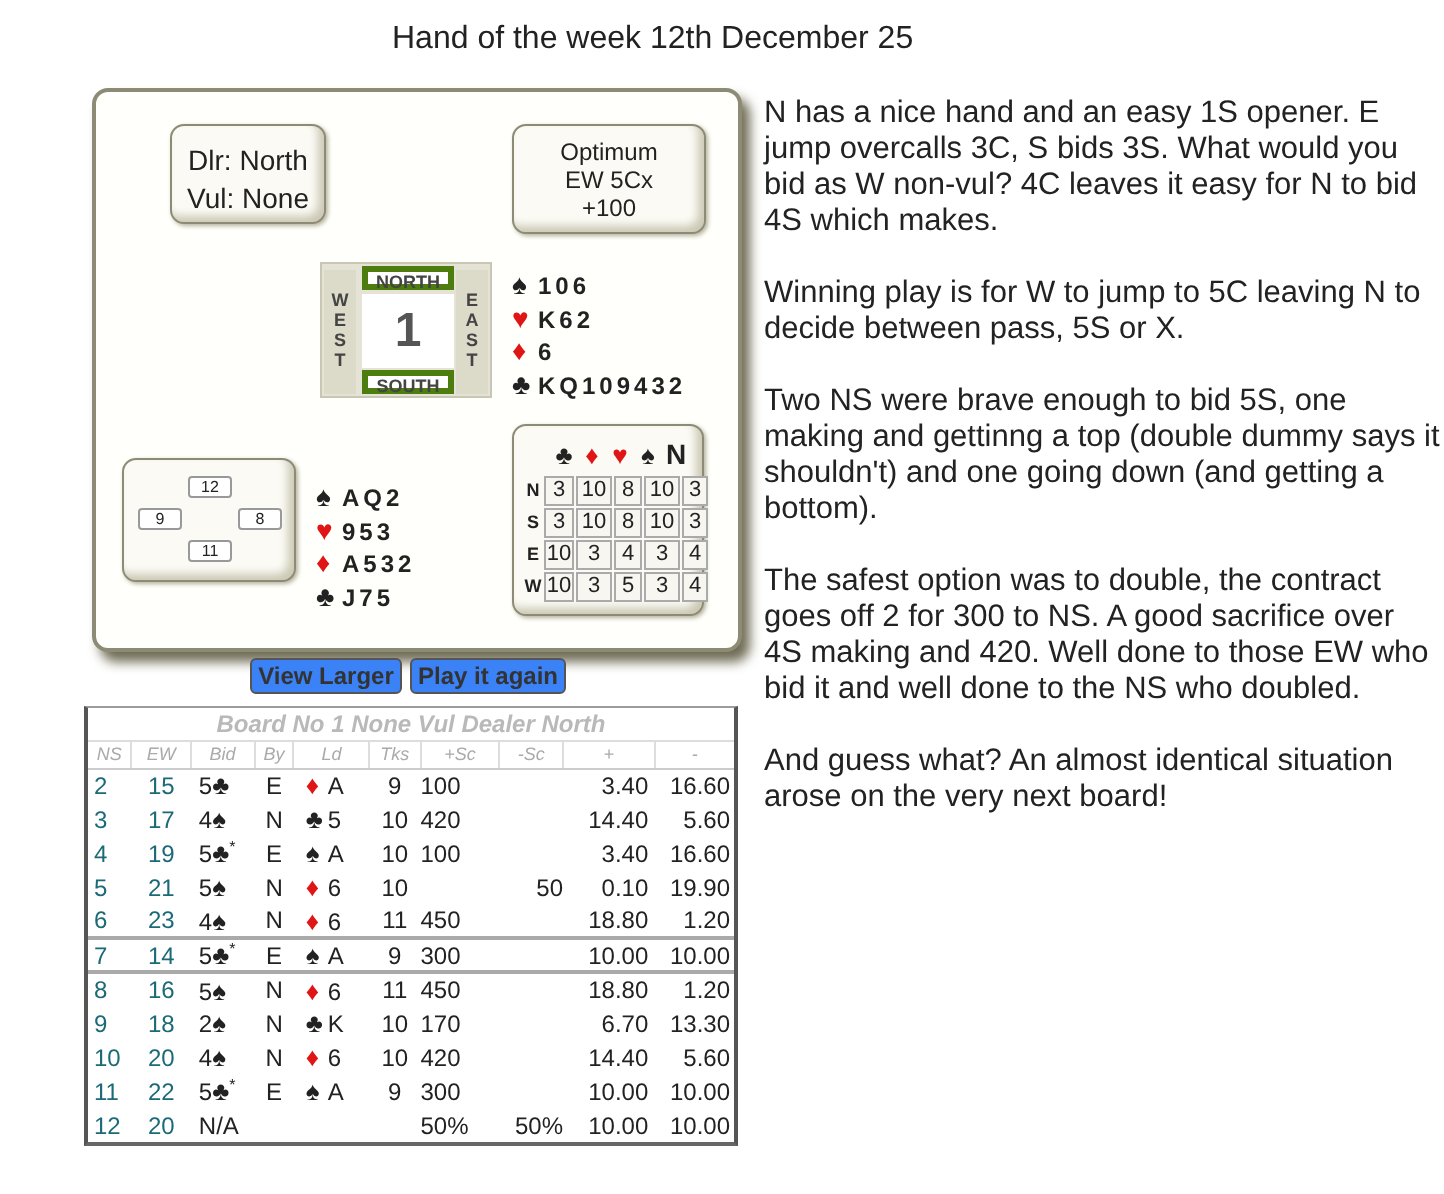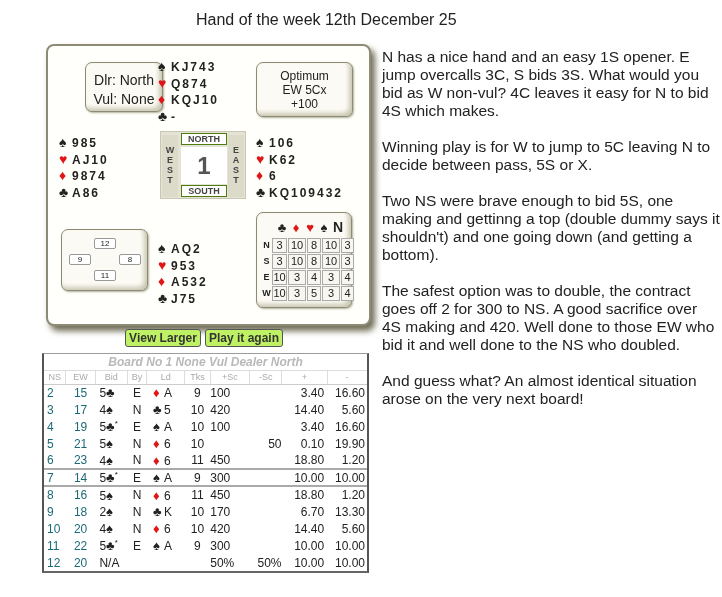--- a/index.html
+++ b/index.html
@@ -35,21 +35,21 @@
     .red { color: #e01515; }
     .blk { color: #222; }
     .hand-north { left: 110px; top: 12px; }
     .hand-west { left: 11px; top: 88px; }
     .hand-east { left: 208px; top: 88px; }
     .hand-south { left: 110px; top: 194px; }
 
     
     .compass { position: absolute; left: 112px; top: 85px; width: 86px; height: 68px; background: #e5e3d6; border: 1px solid #c9c7b4; }
     .compass .nlabel, .compass .slabel {
-      position: absolute; left: 20px; width: 46px; height: 12px; background: #fff; border: 1px solid #4d7c0f;
+      position: absolute; left: 20px; width: 46px; height: 12px; background: #fff; border: 3px solid #4d7c0f;
       font-size: 9px; font-weight: bold; text-align: center; line-height: 11px; color: #444;
     }
     .compass .nlabel { top: 1px; }
     .compass .slabel { bottom: 1px; }
     .compass .wlabel, .compass .elabel {
       position: absolute; top: 3px; width: 16px; height: 62px;
       font-size: 9px; font-weight: bold; color: #444; text-align: center; line-height: 10px; padding-top: 10px;
       background: #dcdac9;
     }
     .compass .wlabel { left: 1px; }
@@ -67,30 +67,30 @@
     .dd-head { position: absolute; top: 6px; left: 18px; font-size: 13px; white-space: nowrap; }
     .dd-head span { display: inline-block; width: 14px; text-align: center; }
     .dd-head .nt { font-weight: bold; font-size: 14px; color: #222; }
     .dd-grid { position: absolute; left: 4px; top: 24px; }
     .dd-row { display: flex; align-items: center; height: 16px; }
     .dd-row .lbl { width: 11px; font-size: 9px; font-weight: bold; color: #222; text-align: center; }
     .dd-cell { height: 15px; border: 1px solid #aaa; background: #f7f6f1; font-size: 11px; text-align: center; line-height: 13px; margin-right: 1px; color: #222; }
     .w1 { width: 15px; } .w2 { width: 18px; } .w3 { width: 14px; } .w4 { width: 18px; } .w5 { width: 13px; }
 
     
-    .btn { position: absolute; top: 329px; height: 18px; border: 1px solid #555; border-radius: 3px; background: #bef264;
+    .btn { position: absolute; top: 329px; height: 18px; border: 1px solid #555; border-radius: 3px; background: #3b82f6;
       font-size: 12px; font-weight: bold; color: #333; text-align: center; line-height: 16px; }
     .btn-larger { left: 125px; width: 76px; }
     .btn-again { left: 205px; width: 78px; }
 
     
     .results { position: absolute; left: 42px; top: 353px; width: 327px; border: 1px solid #9c9c9c; border-right: 2px solid #555; border-bottom: 2px solid #666; border-left: 2px solid #555; }
     .results .caption { font-size: 12px; font-style: italic; font-weight: bold; color: #b9b9b9; text-align: center; height: 17px; line-height: 17px; border-bottom: 1px solid #ddd; }
     .results table { border-collapse: collapse; width: 100%; }
-    .results th { font-size: 9px; font-weight: normal; color: #aaa; height: 13px; border-right: 1px solid #ddd; border-bottom: 1px solid #ccc; }
+    .results th { font-size: 9px; font-style: italic; font-weight: normal; color: #aaa; height: 13px; border-right: 1px solid #ddd; border-bottom: 1px solid #ccc; }
     .results th:last-child { border-right: none; }
     .results td { font-size: 12px; height: 17px; color: #222; white-space: nowrap; }
     .results td.ns, .results td.ew { color: #1c6a77; }
     .results td.ns { padding-left: 3px; width: 22px; }
     .results td.ew { width: 30px; text-align: center; }
     .results td.bid { width: 32px; padding-left: 4px; }
     .results td.by { width: 20px; text-align: center; }
     .results td.ld { width: 38px; padding-left: 6px; }
     .results td.tks { width: 26px; text-align: center; }
     .results td.psc { width: 40px; }
@@ -117,33 +117,21 @@
     <div>Dlr: North</div>
     <div>Vul: None</div>
   </div>
 
   <div class="inset-box opt-box">
     <div>Optimum</div>
     <div>EW 5Cx</div>
     <div>+100</div>
   </div>
 
-  <div class="hand hand-north">
-    <div class="row"><span class="suit blk">♠</span><span>KJ743</span></div>
-    <div class="row"><span class="suit red">♥</span><span>Q874</span></div>
-    <div class="row"><span class="suit red">♦</span><span>KQJ10</span></div>
-    <div class="row"><span class="suit blk">♣</span><span>-</span></div>
-  </div>
-
-  <div class="hand hand-west">
-    <div class="row"><span class="suit blk">♠</span><span>985</span></div>
-    <div class="row"><span class="suit red">♥</span><span>AJ10</span></div>
-    <div class="row"><span class="suit red">♦</span><span>9874</span></div>
-    <div class="row"><span class="suit blk">♣</span><span>A86</span></div>
-  </div>
+
 
   <div class="compass">
     <div class="nlabel">NORTH</div>
     <div class="wlabel">W<br>E<br>S<br>T</div>
     <div class="center">1</div>
     <div class="elabel">E<br>A<br>S<br>T</div>
     <div class="slabel">SOUTH</div>
   </div>
 
   <div class="hand hand-east">

